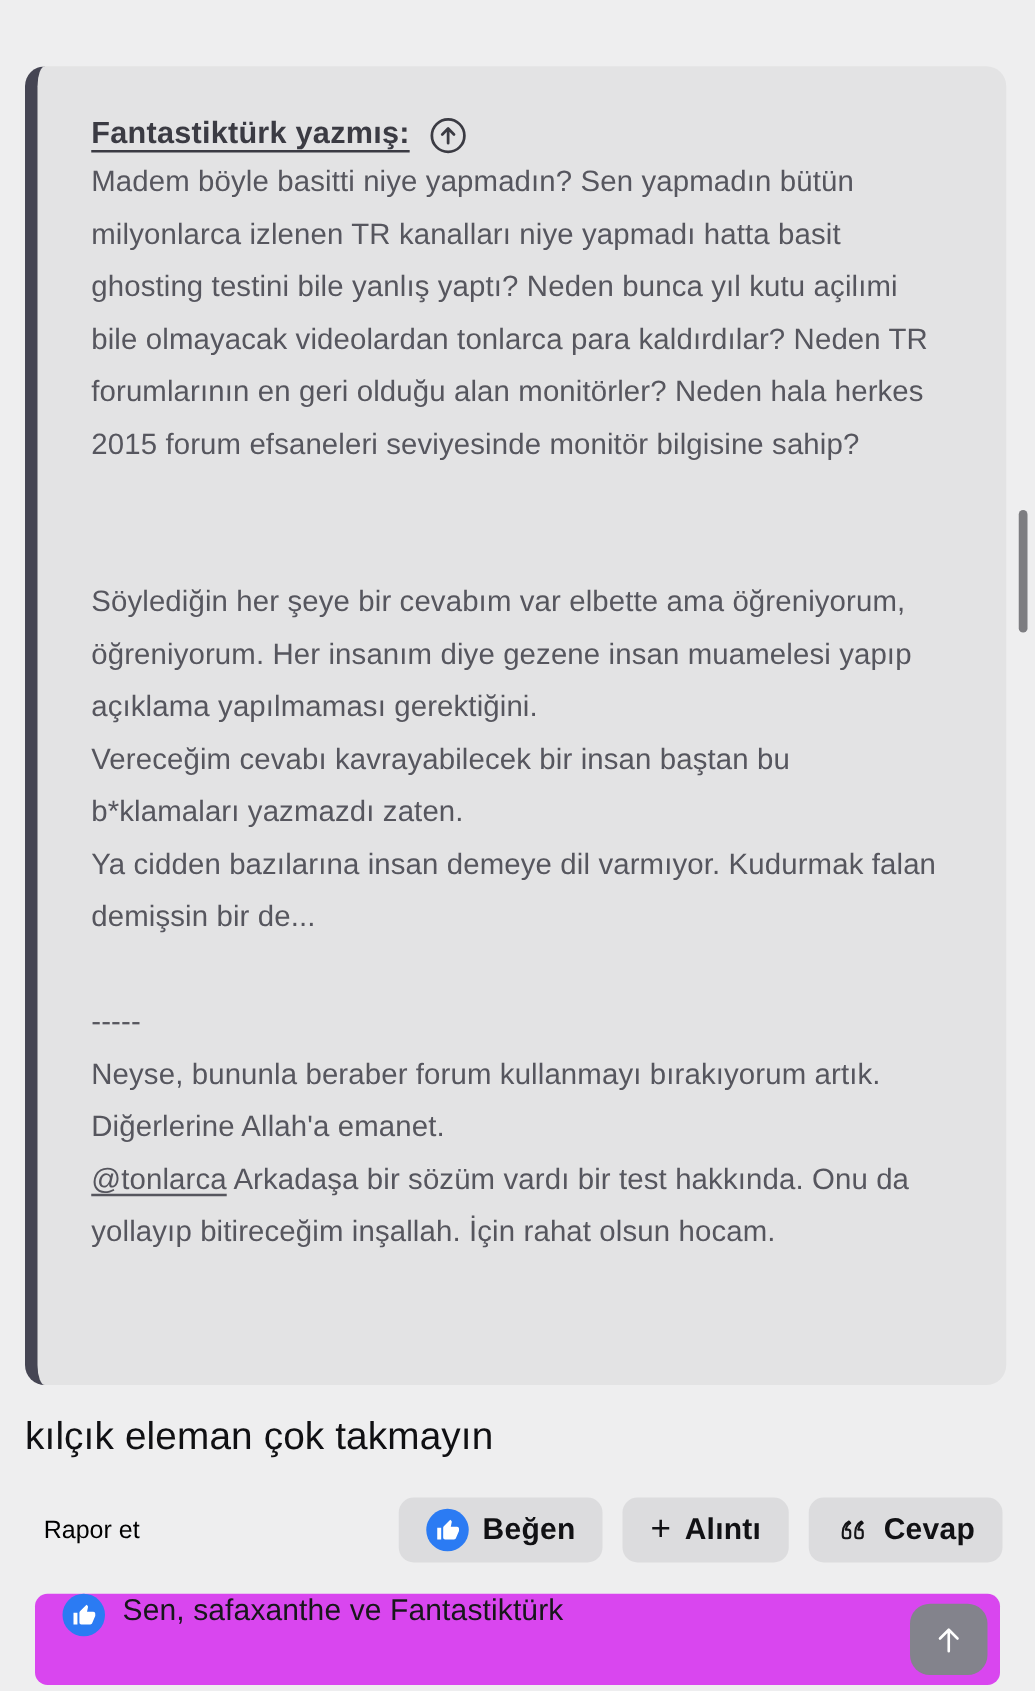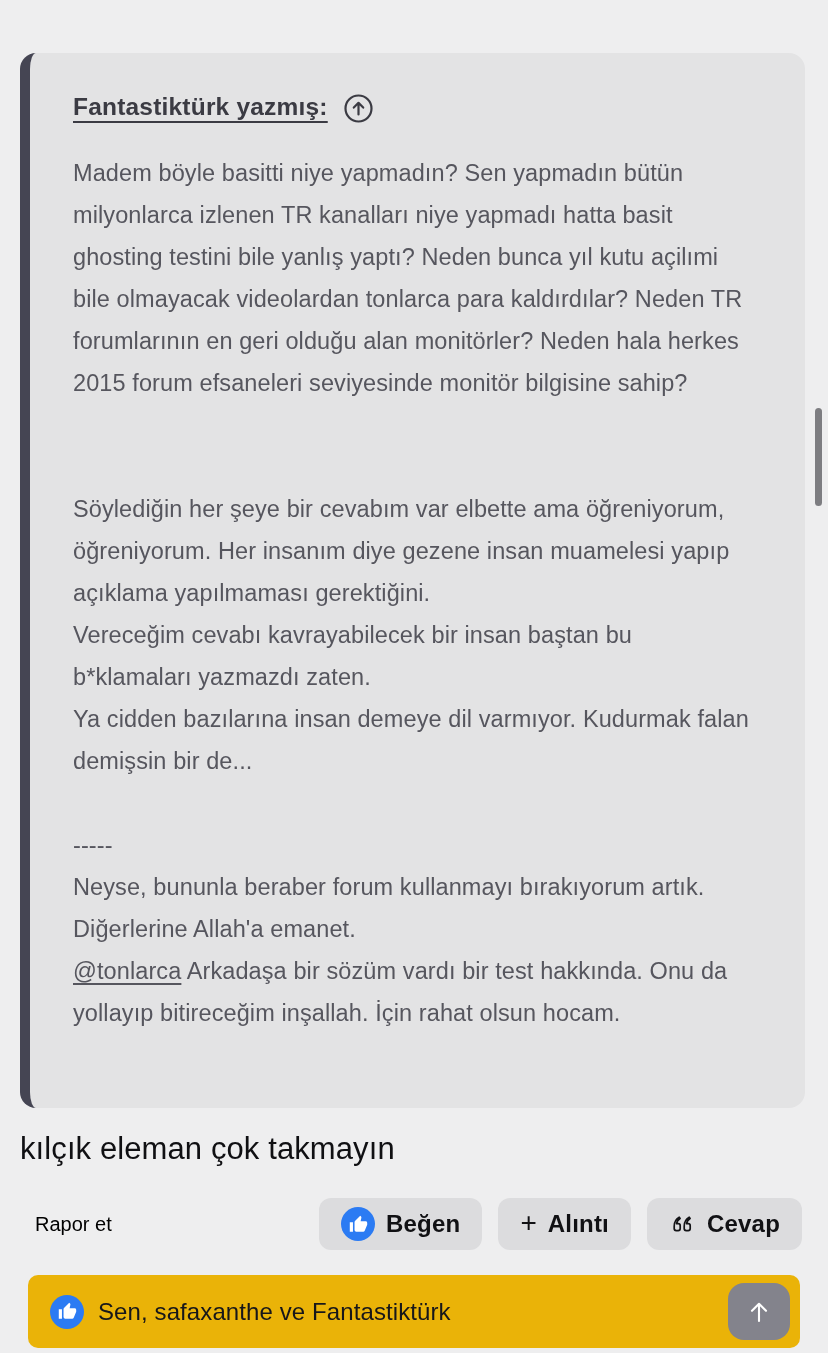--- a/index.html
+++ b/index.html
@@ -33,21 +33,20 @@
     font-weight: 700;
     color: #3b3b43;
     text-decoration: underline;
     text-decoration-thickness: 2px;
     text-underline-offset: 6px;
     cursor: pointer;
     letter-spacing: 0.2px;
   }
   .goto-icon { display: inline-flex; cursor: pointer; }
   .quote-body {
-    margin-top: 28px;
     font-size: 23.5px;
     line-height: 42px;
     color: #56565e;
     white-space: pre-line;
     letter-spacing: 0.1px;
   }
   .mention {
     color: #56565e;
     text-decoration: underline;
     text-decoration-thickness: 1.5px;
@@ -122,24 +121,24 @@
     line-height: 1;
     margin-top: -2px;
   }
   .quote-glyph-icon { display: inline-flex; }
 
   
   .footer-bar {
     position: absolute;
     left: 28px; right: 28px; top: 1275px;
     height: 73px;
-    background: #eab308;
+    background: #d946ef;
     border-radius: 10px;
     display: flex;
-    align-items: center;
+    align-items: flex-start;
     padding-left: 22px;
     cursor: pointer;
   }
   .likers {
     margin-left: 14px;
     font-size: 24px;
     color: #17171a;
     letter-spacing: 0.1px;
   }
   .scroll-top-btn {

